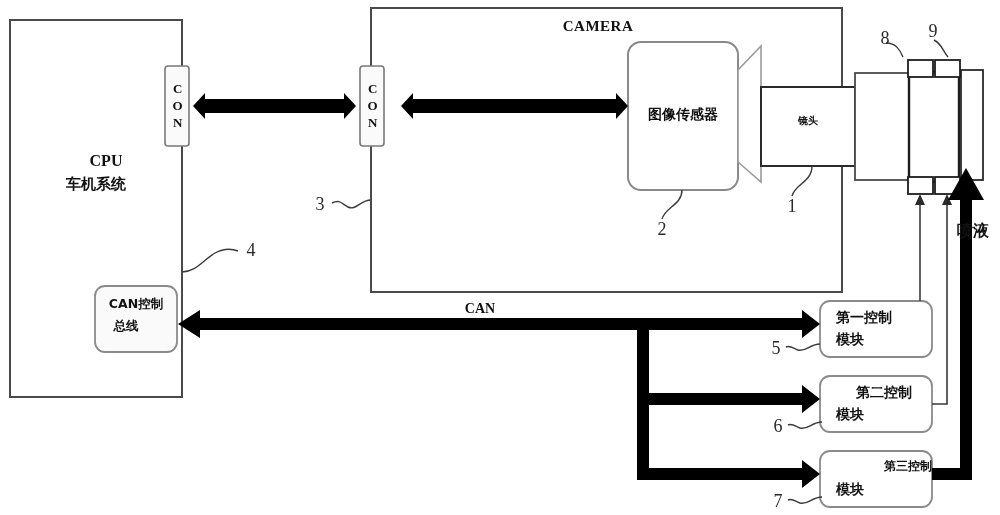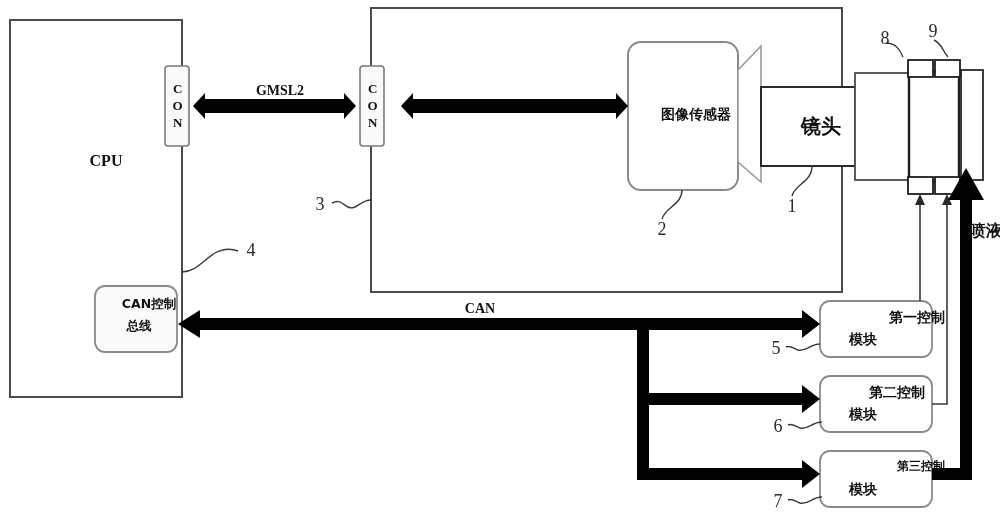--- a/index.html
+++ b/index.html
@@ -2,21 +2,21 @@
 <html><head>
 <meta charset="utf-8">
 <style>
   html,body{margin:0;padding:0;background:#ffffff;}
   body{width:1000px;height:515px;overflow:hidden;
        font-family:"Liberation Serif","DejaVu Serif",serif;}
   #stage{position:relative;width:1000px;height:515px;background:#fff;}
   svg{position:absolute;left:0;top:0;width:1000px;height:515px;}
   .lbl{position:absolute;color:#111;line-height:1.18;text-align:center;
        white-space:pre-line;pointer-events:none;}
-  .cjk{font-family:"DejaVu Sans","Liberation Sans",sans-serif;font-weight:700;margin-left:13px;}
+  .cjk{font-family:"DejaVu Sans","Liberation Sans",sans-serif;font-weight:700;}
   .lat{font-family:"Liberation Serif","DejaVu Serif",serif;font-weight:700;}
   .num{font-family:"Liberation Serif","DejaVu Serif",serif;font-weight:400;color:#2b2b2b;}
   .conbox{position:absolute;display:flex;flex-direction:column;align-items:center;
           justify-content:center;font-family:"Liberation Serif","DejaVu Serif",serif;
           font-weight:700;font-size:13px;color:#111;line-height:1.25;}
 </style>
 </head>
 <body>
 
 <div id="stage">
@@ -83,40 +83,41 @@
     <path d="M 682 190 C 682 205 665 207 662 219" fill="none" stroke="#3a3a3a" stroke-width="1.4"></path>
     <path d="M 371 200 C 360 200 356 211 348 207 C 342 204 340 199 332 203" fill="none" stroke="#3a3a3a" stroke-width="1.4"></path>
     <path d="M 182 272 C 196 272 203 260 215 253 C 226 247 233 249 238 251" fill="none" stroke="#3a3a3a" stroke-width="1.4"></path>
     <path d="M 820 344 C 810 344 806 352 798 350 C 793 348 790 345 786 347" fill="none" stroke="#3a3a3a" stroke-width="1.4"></path>
     <path d="M 822 422 C 812 422 808 430 800 428 C 795 426 792 423 788 425" fill="none" stroke="#3a3a3a" stroke-width="1.4"></path>
     <path d="M 822 497 C 812 497 808 505 800 503 C 795 501 792 498 788 500" fill="none" stroke="#3a3a3a" stroke-width="1.4"></path>
     <path d="M 886 43 C 896 43 900 50 903 57" fill="none" stroke="#3a3a3a" stroke-width="1.4"></path>
     <path d="M 934 40 C 942 44 942 50 948 57" fill="none" stroke="#3a3a3a" stroke-width="1.4"></path>
   </svg>
 
+  <div class="lbl lat" style="left:508px;top:18px;width:180px;font-size:15px;letter-spacing:.5px;">CAMERA</div>
 
   <div class="lbl lat" style="left:10px;top:152px;width:192px;font-size:16px;">CPU</div>
+  <div class="lbl cjk" style="left:10px;top:176px;width:172px;font-size:15px;">车机系统</div>
 
   <div class="conbox" style="left:165px;top:66px;width:24px;height:80px;">
     <span style="writing-mode:vertical-rl;text-orientation:upright;letter-spacing:2px;">CON</span>
   </div>
   <div class="conbox" style="left:360px;top:66px;width:24px;height:80px;">
     <span style="writing-mode:vertical-rl;text-orientation:upright;letter-spacing:2px;">CON</span>
   </div>
 
-  <div class="lbl lat" style="left:215px;top:83px;width:130px;font-size:14px;">GMSL2</div>
   <div class="lbl lat" style="left:420px;top:301px;width:120px;font-size:14px;">CAN</div>
 
   <div class="lbl cjk" style="left:628px;top:106px;width:110px;font-size:14px;">图像传感器</div>
-  <div class="lbl cjk" style="left:761px;top:115px;width:94px;font-size:20px;">镜头</div>
+  <div class="lbl cjk" style="left:761px;top:115px;width:94px;font-size:10px;">镜头</div>
 
   <div class="lbl cjk" style="left:95px;top:297px;width:82px;font-size:12.5px;">CAN控制</div>
   <div class="lbl cjk" style="left:95px;top:319px;width:62px;font-size:12.5px;">总线</div>
 
-  <div class="lbl cjk" style="left:828px;top:309px;width:104px;font-size:14px;text-align:right;padding-left:8px;box-sizing:border-box;">第一控制</div>
+  <div class="lbl cjk" style="left:828px;top:309px;width:104px;font-size:14px;text-align:left;padding-left:8px;box-sizing:border-box;">第一控制</div>
   <div class="lbl cjk" style="left:828px;top:331px;width:104px;font-size:14px;text-align:left;padding-left:8px;box-sizing:border-box;">模块</div>
 
   <div class="lbl cjk" style="left:828px;top:384px;width:104px;font-size:14px;text-align:center;padding-left:8px;box-sizing:border-box;">第二控制</div>
   <div class="lbl cjk" style="left:828px;top:406px;width:104px;font-size:14px;text-align:left;padding-left:8px;box-sizing:border-box;">模块</div>
 
   <div class="lbl cjk" style="left:828px;top:459px;width:104px;font-size:12px;text-align:right;padding-left:8px;box-sizing:border-box;">第三控制</div>
   <div class="lbl cjk" style="left:828px;top:481px;width:104px;font-size:14px;text-align:left;padding-left:8px;box-sizing:border-box;">模块</div>
 
   <div class="lbl cjk" style="left:948px;top:222px;width:50px;font-size:16px;">喷液</div>
 

